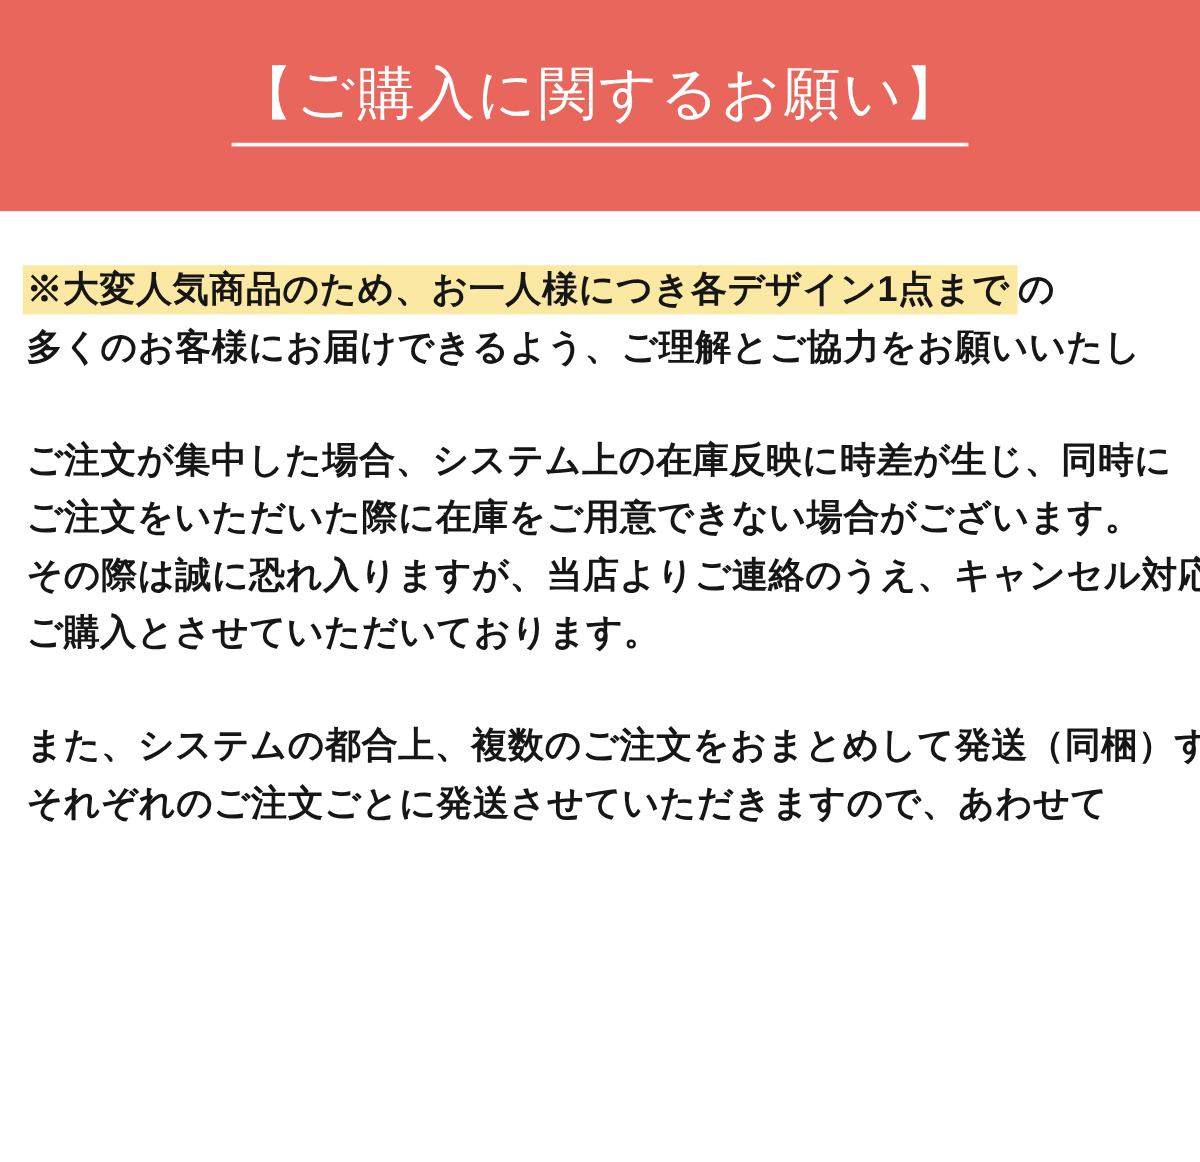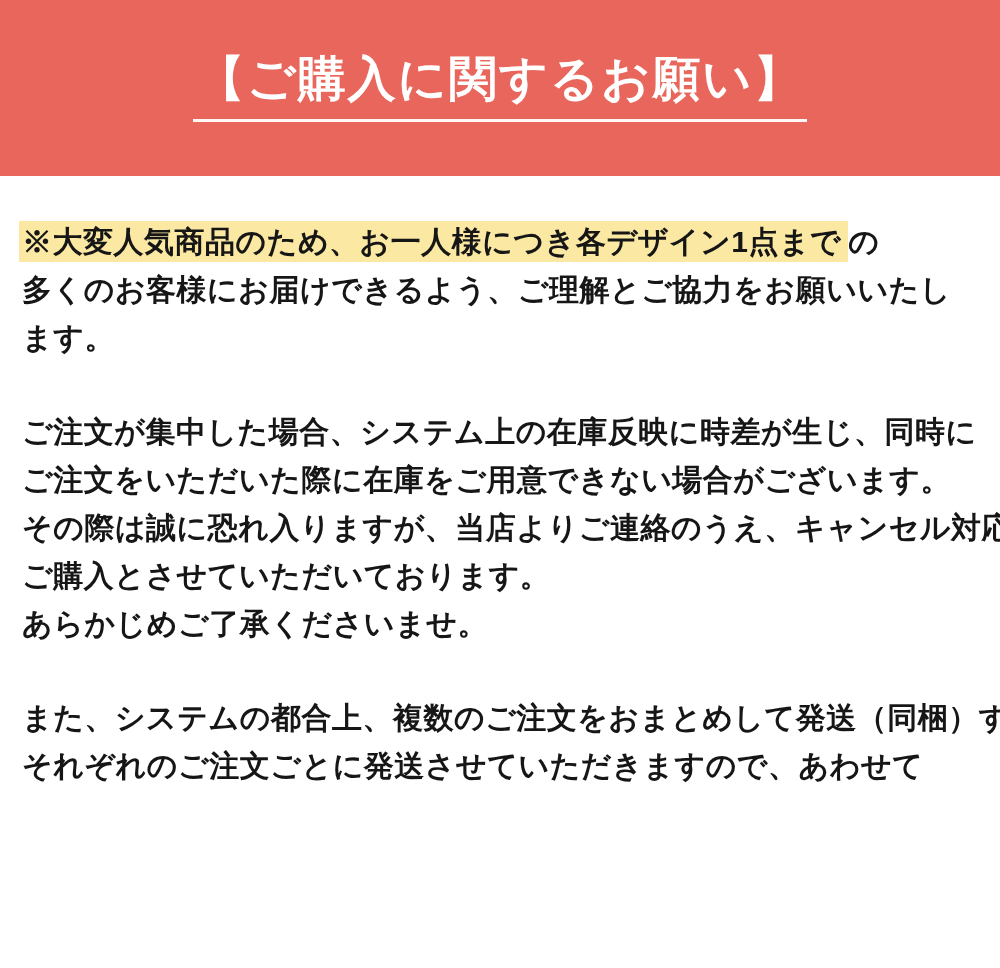--- a/index.html
+++ b/index.html
@@ -20,21 +20,21 @@
     width: 1000px;
     height: 176px;
     background: var(--banner-bg);
     display: flex;
     align-items: center;
     justify-content: center;
   }
   .banner-title {
     color: var(--banner-fg);
     font-size: 48px;
-    font-weight: bold;
+    font-weight: normal;
     letter-spacing: 2px;
     line-height: 1;
     padding: 0 4px 16px 4px;
     border-bottom: 3px solid rgba(255,255,255,0.95);
     white-space: nowrap;
   }
   .notice {
     padding: 42px 22px 0 22px;
     color: var(--text-color);
     font-size: 30px;
@@ -56,29 +56,27 @@
 
 <header class="banner">
   <h1 class="banner-title">【ご購入に関するお願い】</h1>
 </header>
 
 <main class="notice">
 
   <p class="para">
     <span class="line"><mark class="hl">※大変人気商品のため、お一人様につき各デザイン1点まで</mark><span>の</span></span>
     <span class="line">多くのお客様にお届けできるよう、ご理解とご協力をお願いいたし</span>
-    <span class="line">ます。</span>
   </p>
 
   <p class="para">
     <span class="line">ご注文が集中した場合、システム上の在庫反映に時差が生じ、同時に</span>
     <span class="line">ご注文をいただいた際に在庫をご用意できない場合がございます。</span>
     <span class="line">その際は誠に恐れ入りますが、当店よりご連絡のうえ、キャンセル対応</span>
     <span class="line">ご購入とさせていただいております。</span>
-    <span class="line">あらかじめご了承くださいませ。</span>
   </p>
 
   <p class="para">
     <span class="line">また、システムの都合上、複数のご注文をおまとめして発送（同梱）する</span>
     <span class="line">それぞれのご注文ごとに発送させていただきますので、あわせて</span>
   </p>
 
 </main>
 
 </body></html>

